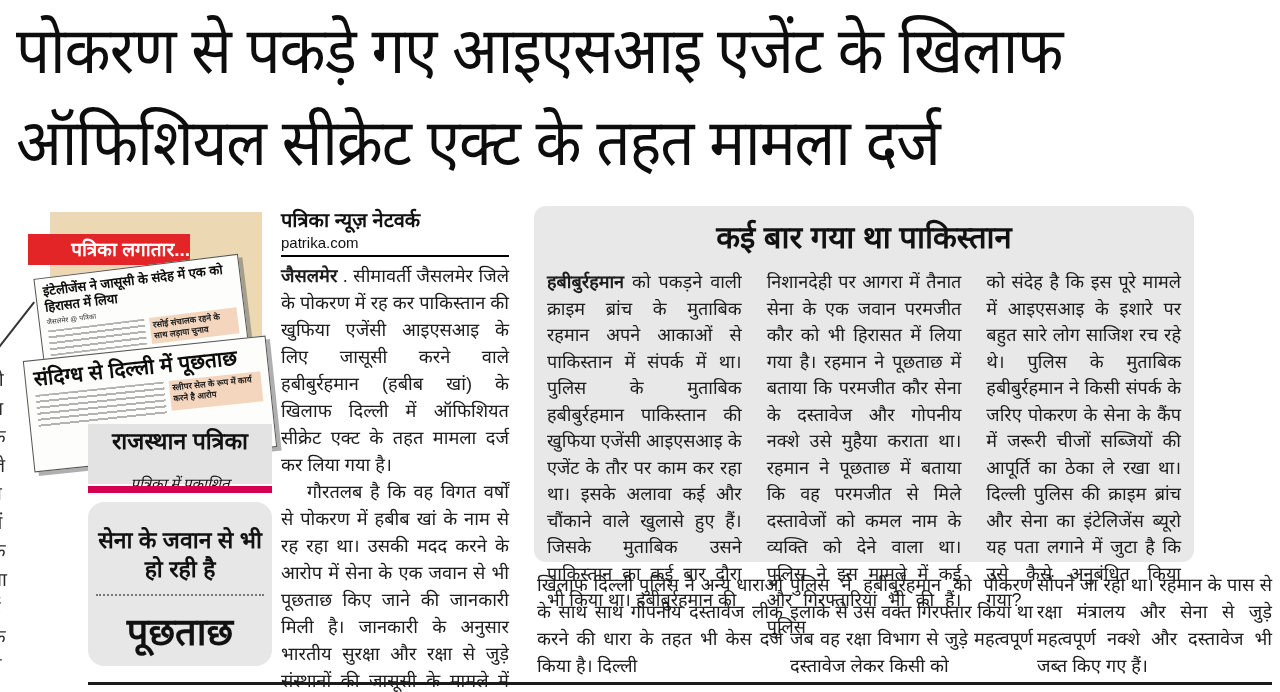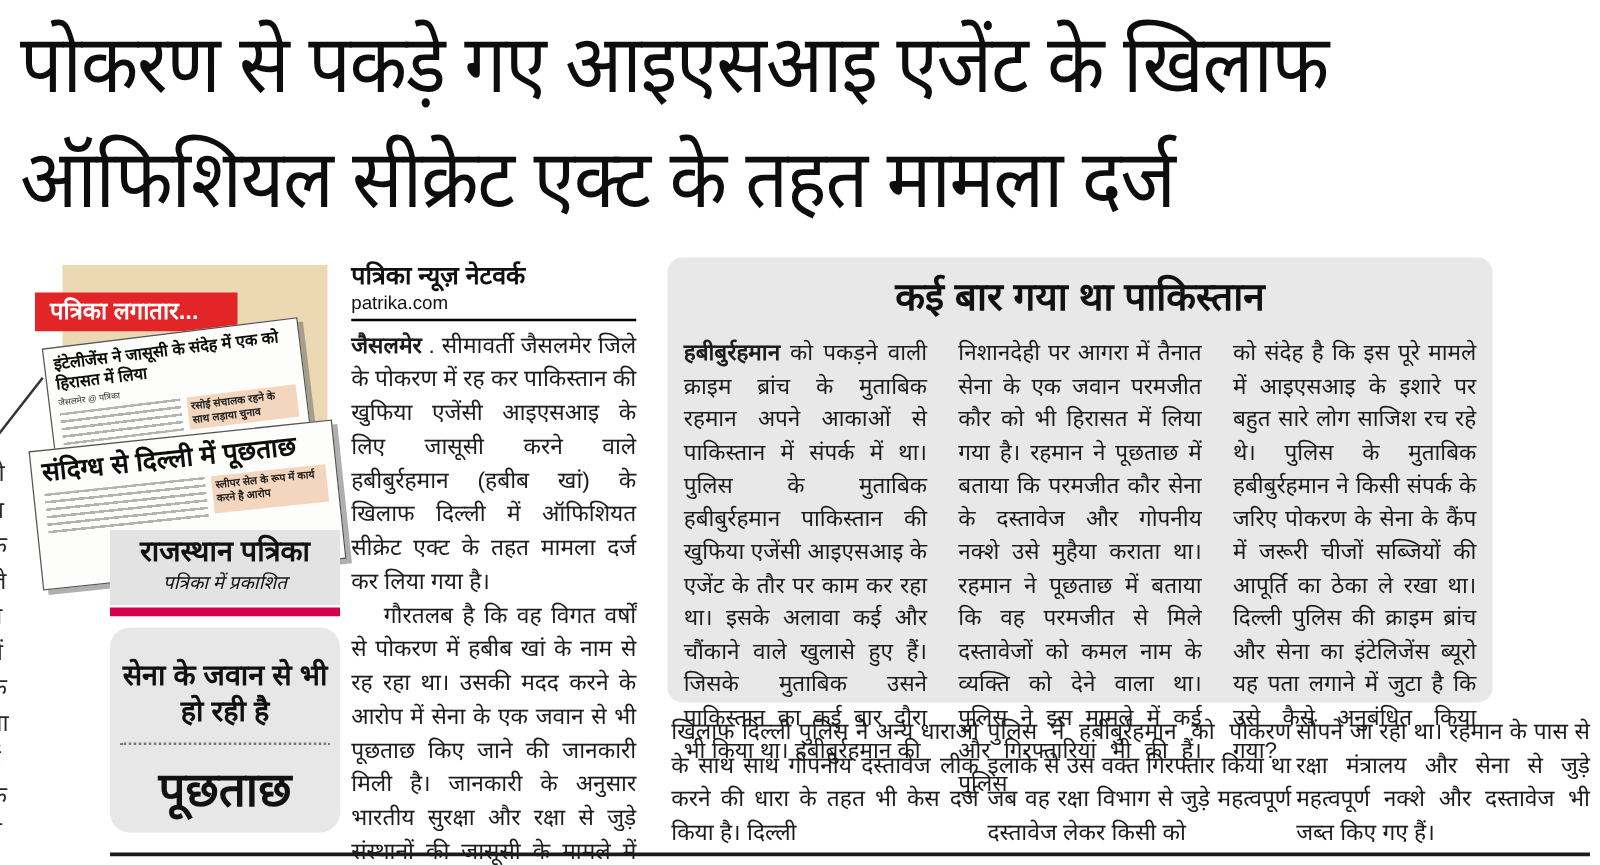--- a/index.html
+++ b/index.html
@@ -14,36 +14,36 @@
 
   
   #edge-frag { left:0; top:366px; width:15px; height:300px; overflow:hidden; }
   #edge-frag .inner { margin-left:-9px; font-size:19px; line-height:28.5px; white-space:pre-line; color:#2a2a2a; }
   #corner-line { left:-6px; top:352px; width:64px; height:2px; background:#333; transform:rotate(-52deg); transform-origin:left top; }
 
   
   #photo { left:22px; top:208px; width:256px; height:250px; }
   #tan-bg { left:28px; top:4px; width:212px; height:242px; background:#ecd9b4; }
   #badge { left:6px; top:26px; width:162px; height:31px; background:#e42528; color:#fff;
-           font-weight:700; font-size:19px; line-height:31px; padding-left:12px; }
+           font-weight:700; font-size:19px; line-height:31px; padding-left:12px;text-align:right; }
   .clip { background:#fdfdfb; border:1px solid #555; box-shadow:4px 4px 0 rgba(110,110,110,.55); }
   #clip1 { left:16px; top:58px; width:206px; height:88px; transform:rotate(-7deg); padding:5px 7px; }
   #clip1 .head { font-weight:700; font-size:13px; line-height:16px; color:#0d0d0d; }
   #clip2 { left:6px; top:140px; width:244px; height:112px; transform:rotate(-6deg); padding:6px 8px; }
   #clip2 .head { font-weight:700; font-size:21px; line-height:24px; color:#0d0d0d; }
   .scribble { height:34px; background:repeating-linear-gradient(#9a9a9a 0 2px, transparent 2px 6px); opacity:.75; }
   .scribble.short { height:26px; }
   .clip-row { display:flex; gap:5px; margin-top:4px; }
   .hilite { background:#f3d6bd; font-weight:700; font-size:8.5px; line-height:11px; color:#222; padding:2px 3px; }
   .tiny-by { font-size:7px; color:#333; margin-top:2px; }
 
   
   #brand { left:88px; top:424px; width:184px; height:60px; background:#e3e3e3; text-align:center; padding-top:3px; }
   #brand .t { font-weight:700; font-size:23px; line-height:28px; }
-  #brand .s { font-style:italic; font-size:15px; font-family:"Liberation Serif","DejaVu Serif",serif; }
+  #brand .s { font-style:italic; font-size:15px; font-family:"Liberation Serif","DejaVu Serif",serif;margin-top:18px; }
   #brand-bar { left:88px; top:486px; width:184px; height:7px; background:#d5004f; }
   #teaser { left:88px; top:502px; width:184px; height:164px; background:#e7e7e7; border-radius:16px;
             text-align:center; padding-top:24px; }
   #teaser .l { font-weight:700; font-size:23px; line-height:29px; }
   #teaser .dots { border-top:2px dotted #777; margin:10px 8px 8px; }
   #teaser .w { font-weight:700; font-size:38px; }
 
   
   #midcol { left:281px; top:206px; width:228px; }
   #byline { font-weight:700; font-size:20px; }

